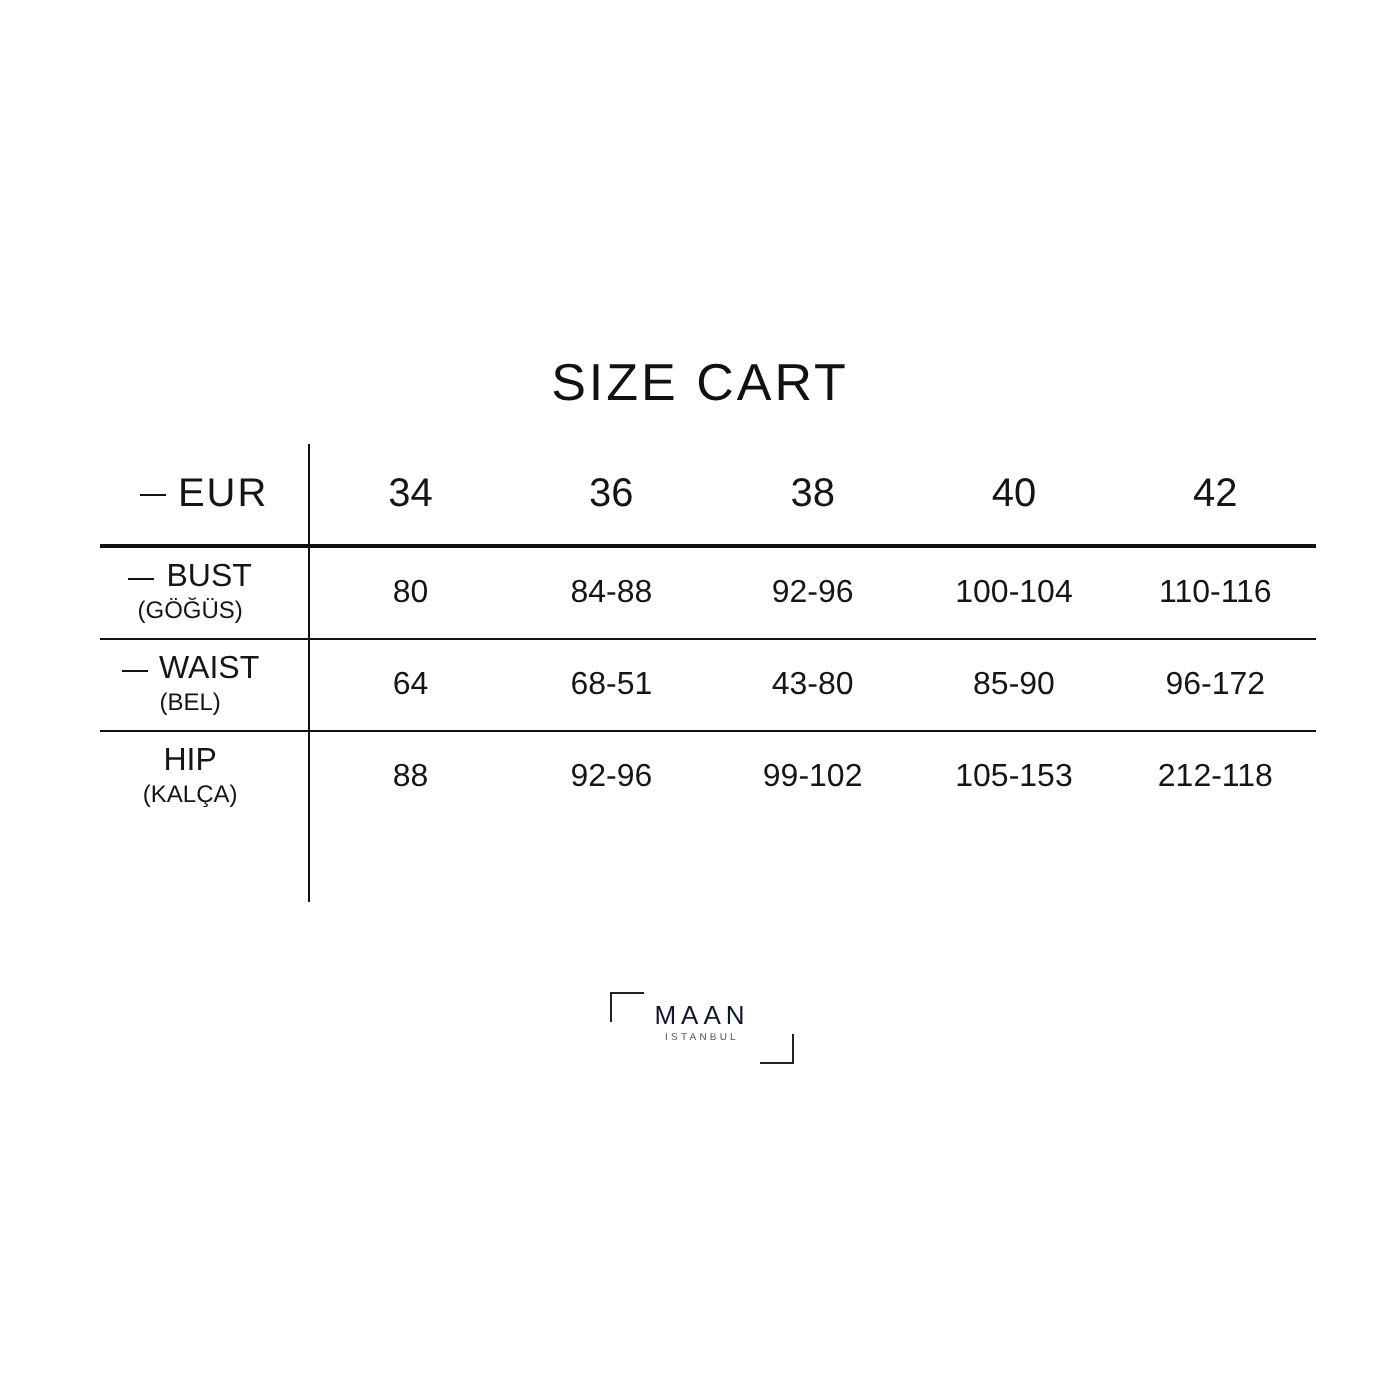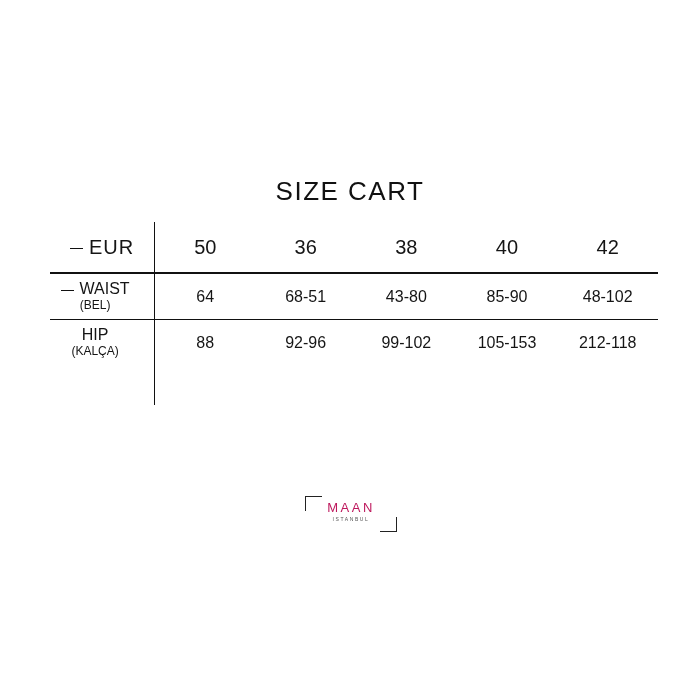--- a/index.html
+++ b/index.html
@@ -105,21 +105,21 @@
   .logo .br-tl {
     position: absolute; left: 0; top: 0; width: 16px; height: 14px;
     border-left: 1.5px solid #222; border-top: 1.5px solid #222;
   }
   .logo .br-br {
     position: absolute; right: 0; bottom: 0; width: 16px; height: 14px;
     border-right: 1.5px solid #222; border-bottom: 1.5px solid #222;
   }
   .logo .brand {
     position: absolute; left: 0; top: 4px; width: 92px;
-    text-align: center; font-size: 13px; letter-spacing: 2.5px; color: #be185d;
+    text-align: center; font-size: 13px; letter-spacing: 2.5px; color: #0f172a;
   }
   .logo .brand-sub {
     position: absolute; left: 0; top: 20px; width: 92px;
     text-align: center; font-size: 5px; letter-spacing: 1.6px; color: #555;
   }
 </style>
 </head>
 <body>
 
 <div class="page">
@@ -135,38 +135,49 @@
         <col class="c-size">
         <col class="c-size">
         <col class="c-size">
       </colgroup>
       <tbody>
 
         <tr class="row-eur">
           <td class="label-eur vline hr-thick">
             <span class="dash"></span><span>EUR</span>
           </td>
-          <td class="hr-thick">50</td>
+          <td class="hr-thick">34</td>
           <td class="hr-thick">36</td>
           <td class="hr-thick">38</td>
           <td class="hr-thick">40</td>
           <td class="hr-thick">42</td>
         </tr>
 
+        <tr class="row-meas">
+          <td class="label-cell vline hr-full">
+            <span class="dash"></span><span>BUST</span>
+            <span class="sub">(GÖĞÜS)</span>
+          </td>
+          <td class="hr-full">80</td>
+          <td class="hr-full">84-88</td>
+          <td class="hr-full">92-96</td>
+          <td class="hr-full">100-104</td>
+          <td class="hr-full">110-116</td>
+        </tr>
 
         <tr class="row-meas">
           <td class="label-cell vline hr-full">
             <span class="dash"></span><span>WAIST</span>
             <span class="sub">(BEL)</span>
           </td>
           <td class="hr-full">64</td>
           <td class="hr-full">68-51</td>
           <td class="hr-full">43-80</td>
           <td class="hr-full">85-90</td>
-          <td class="hr-full">48-102</td>
+          <td class="hr-full">96-172</td>
         </tr>
 
         <tr class="row-meas">
           <td class="label-cell vline">
             <span>HIP</span>
             <span class="sub">(KALÇA)</span>
           </td>
           <td>88</td>
           <td>92-96</td>
           <td>99-102</td>

